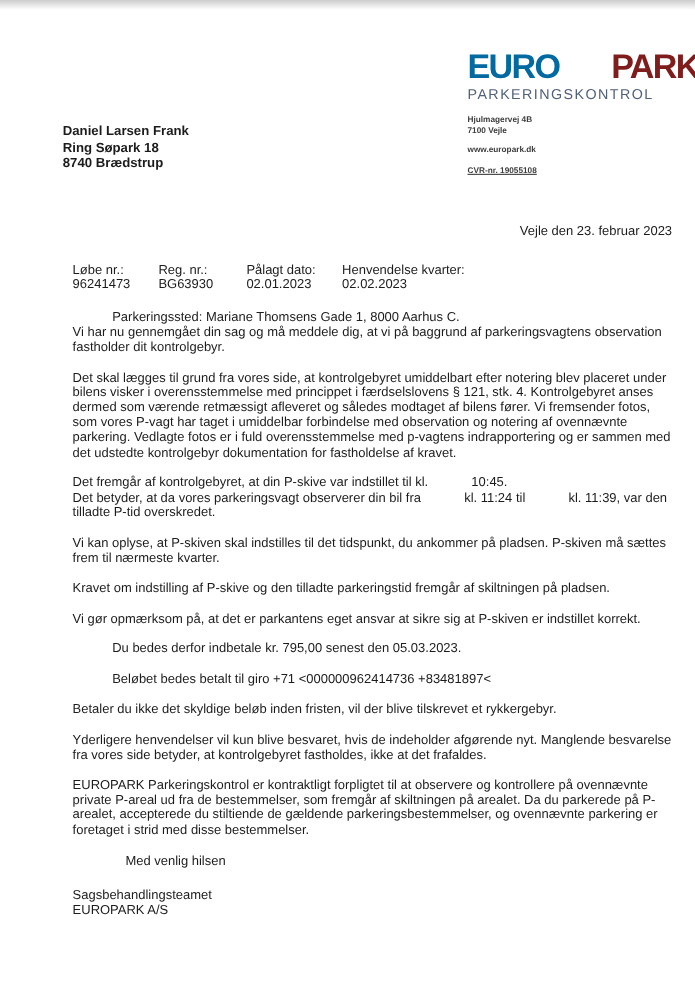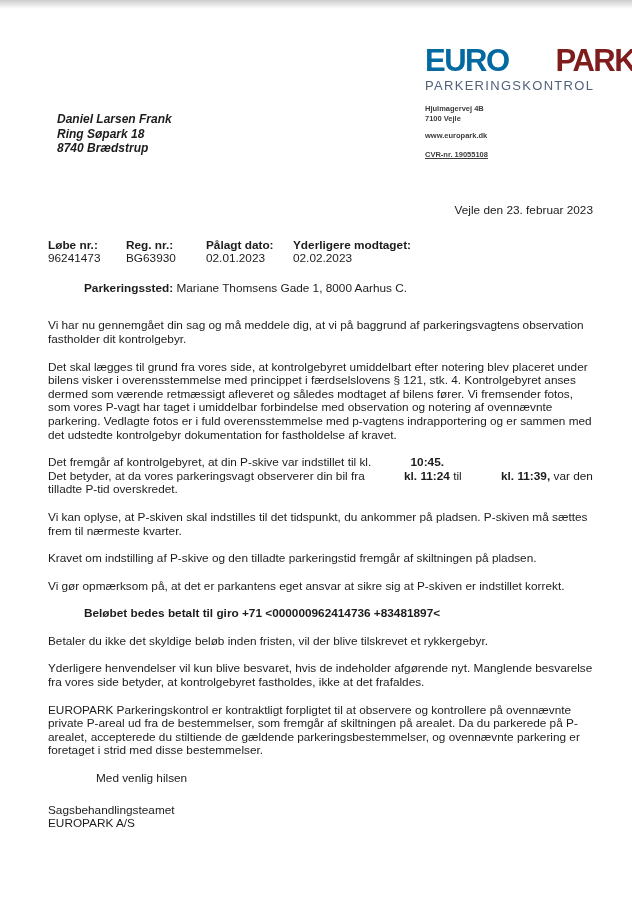--- a/index.html
+++ b/index.html
@@ -16,34 +16,34 @@
   
   .brand { position: absolute; left: 425px; top: 45px; width: 185px; }
   .logo { font-weight: bold; font-size: 31px; letter-spacing: -1.5px; line-height: 32px; white-space: nowrap; }
   .logo-euro { color: #0369a1; }
   .logo-park { color: #7f1d1d; margin-left: 47px; }
   .brand-subtitle { font-size: 13px; letter-spacing: 1.3px; color: #52627a; margin-top: 1px; white-space: nowrap; }
   .contact { margin-top: 11px; font-size: 7.5px; font-weight: bold; color: #3c3c3c; line-height: 9.5px; }
   .contact-website { margin-top: 8px; }
   .contact-cvr { margin-top: 9px; text-decoration: underline; }
   
-  .recipient { position: absolute; left: 57px; top: 112px; font-weight: bold; font-size: 12px; line-height: 14.5px; font-style: italic; }
+  .recipient { position: absolute; left: 57px; top: 112px; font-weight: bold; font-size: 12px; line-height: 14.5px; }
   
-  .letter-body { position: absolute; left: 48px; top: 204px; width: 548px; font-size: 11.8px; line-height: 13.6px; }
+  .letter-body { position: absolute; left: 66px; top: 204px; width: 548px; font-size: 11.8px; line-height: 13.6px; }
   .dateline { text-align: right; padding-right: 3px; }
   .case-table { margin-top: 21px; display: flex; }
   .case-col-0 { width: 78px; }
   .case-col-1 { width: 80px; }
   .case-col-2 { width: 87px; }
   .case-col-3 { flex: 1; }
-  .case-label { font-weight: bold; }
+  .case-label { font-weight: normal; }
   .location-line { margin-top: 16px; }
-  .paragraphs { margin-top: 24px; }
+  .paragraphs { }
   .para { white-space: pre-wrap; margin-bottom: 14px; }
-  .b { font-weight: bold; padding-left: 36px; }
+  .b { font-weight: normal; padding-left: 36px; }
   .closing-salutation { margin-bottom: 18px; margin-left: 48px; }
   .closing-block { line-height: 13.6px; }
 </style>
 </head>
 <body>
 
 <div class="top-shade"></div>
 
 <div class="brand">
   <div class="logo">
@@ -74,37 +74,38 @@
     </div>
     <div class="case-col-1">
       <div class="case-label">Reg. nr.:</div>
       <div class="case-value">BG63930</div>
     </div>
     <div class="case-col-2">
       <div class="case-label">Pålagt dato:</div>
       <div class="case-value">02.01.2023</div>
     </div>
     <div class="case-col-3">
-      <div class="case-label">Yderligere modtaget:</div>
+      <div class="case-label">Henvendelse kvarter:</div>
       <div class="case-value">02.02.2023</div>
     </div>
   </div>
 
   <div class="location-line">
     <span class="b">Parkeringssted:</span><span> Mariane Thomsens Gade 1, 8000 Aarhus C.</span>
   </div>
 
   <div class="paragraphs">
     <p class="para"><span>Vi har nu gennemgået din sag og må meddele dig, at vi på baggrund af parkeringsvagtens observation fastholder dit kontrolgebyr.</span></p>
     <p class="para"><span>Det skal lægges til grund fra vores side, at kontrolgebyret umiddelbart efter notering blev placeret under bilens visker i overensstemmelse med princippet i færdselslovens § 121, stk. 4. Kontrolgebyret anses dermed som værende retmæssigt afleveret og således modtaget af bilens fører. Vi fremsender fotos, som vores P-vagt har taget i umiddelbar forbindelse med observation og notering af ovennævnte parkering. Vedlagte fotos er i fuld overensstemmelse med p-vagtens indrapportering og er sammen med det udstedte kontrolgebyr dokumentation for fastholdelse af kravet.</span></p>
     <p class="para"><span>Det fremgår af kontrolgebyret, at din P-skive var indstillet til kl. </span><span class="b">10:45.</span><span>
 Det betyder, at da vores parkeringsvagt observerer din bil fra </span><span class="b">kl. 11:24</span><span> til </span><span class="b">kl. 11:39,</span><span> var den tilladte P-tid overskredet.</span></p>
     <p class="para"><span>Vi kan oplyse, at P-skiven skal indstilles til det tidspunkt, du ankommer på pladsen. P-skiven må sættes frem til nærmeste kvarter.</span></p>
     <p class="para"><span>Kravet om indstilling af P-skive og den tilladte parkeringstid fremgår af skiltningen på pladsen.</span></p>
     <p class="para"><span>Vi gør opmærksom på, at det er parkantens eget ansvar at sikre sig at P-skiven er indstillet korrekt.</span></p>
+    <p class="para"><span class="b">Du bedes derfor indbetale kr. 795,00 senest den 05.03.2023.</span></p>
     <p class="para"><span class="b">Beløbet bedes betalt til giro +71 &lt;000000962414736 +83481897&lt;</span></p>
     <p class="para"><span>Betaler du ikke det skyldige beløb inden fristen, vil der blive tilskrevet et rykkergebyr.</span></p>
     <p class="para"><span>Yderligere henvendelser vil kun blive besvaret, hvis de indeholder afgørende nyt. Manglende besvarelse fra vores side betyder, at kontrolgebyret fastholdes, ikke at det frafaldes.</span></p>
     <p class="para"><span>EUROPARK Parkeringskontrol er kontraktligt forpligtet til at observere og kontrollere på ovennævnte private P-areal ud fra de bestemmelser, som fremgår af skiltningen på arealet. Da du parkerede på P-arealet, accepterede du stiltiende de gældende parkeringsbestemmelser, og ovennævnte parkering er foretaget i strid med disse bestemmelser.</span></p>
   </div>
 
   <div class="closing">
     <div class="closing-salutation">Med venlig hilsen</div>
     <div class="closing-block">
       <div>Sagsbehandlingsteamet</div>

